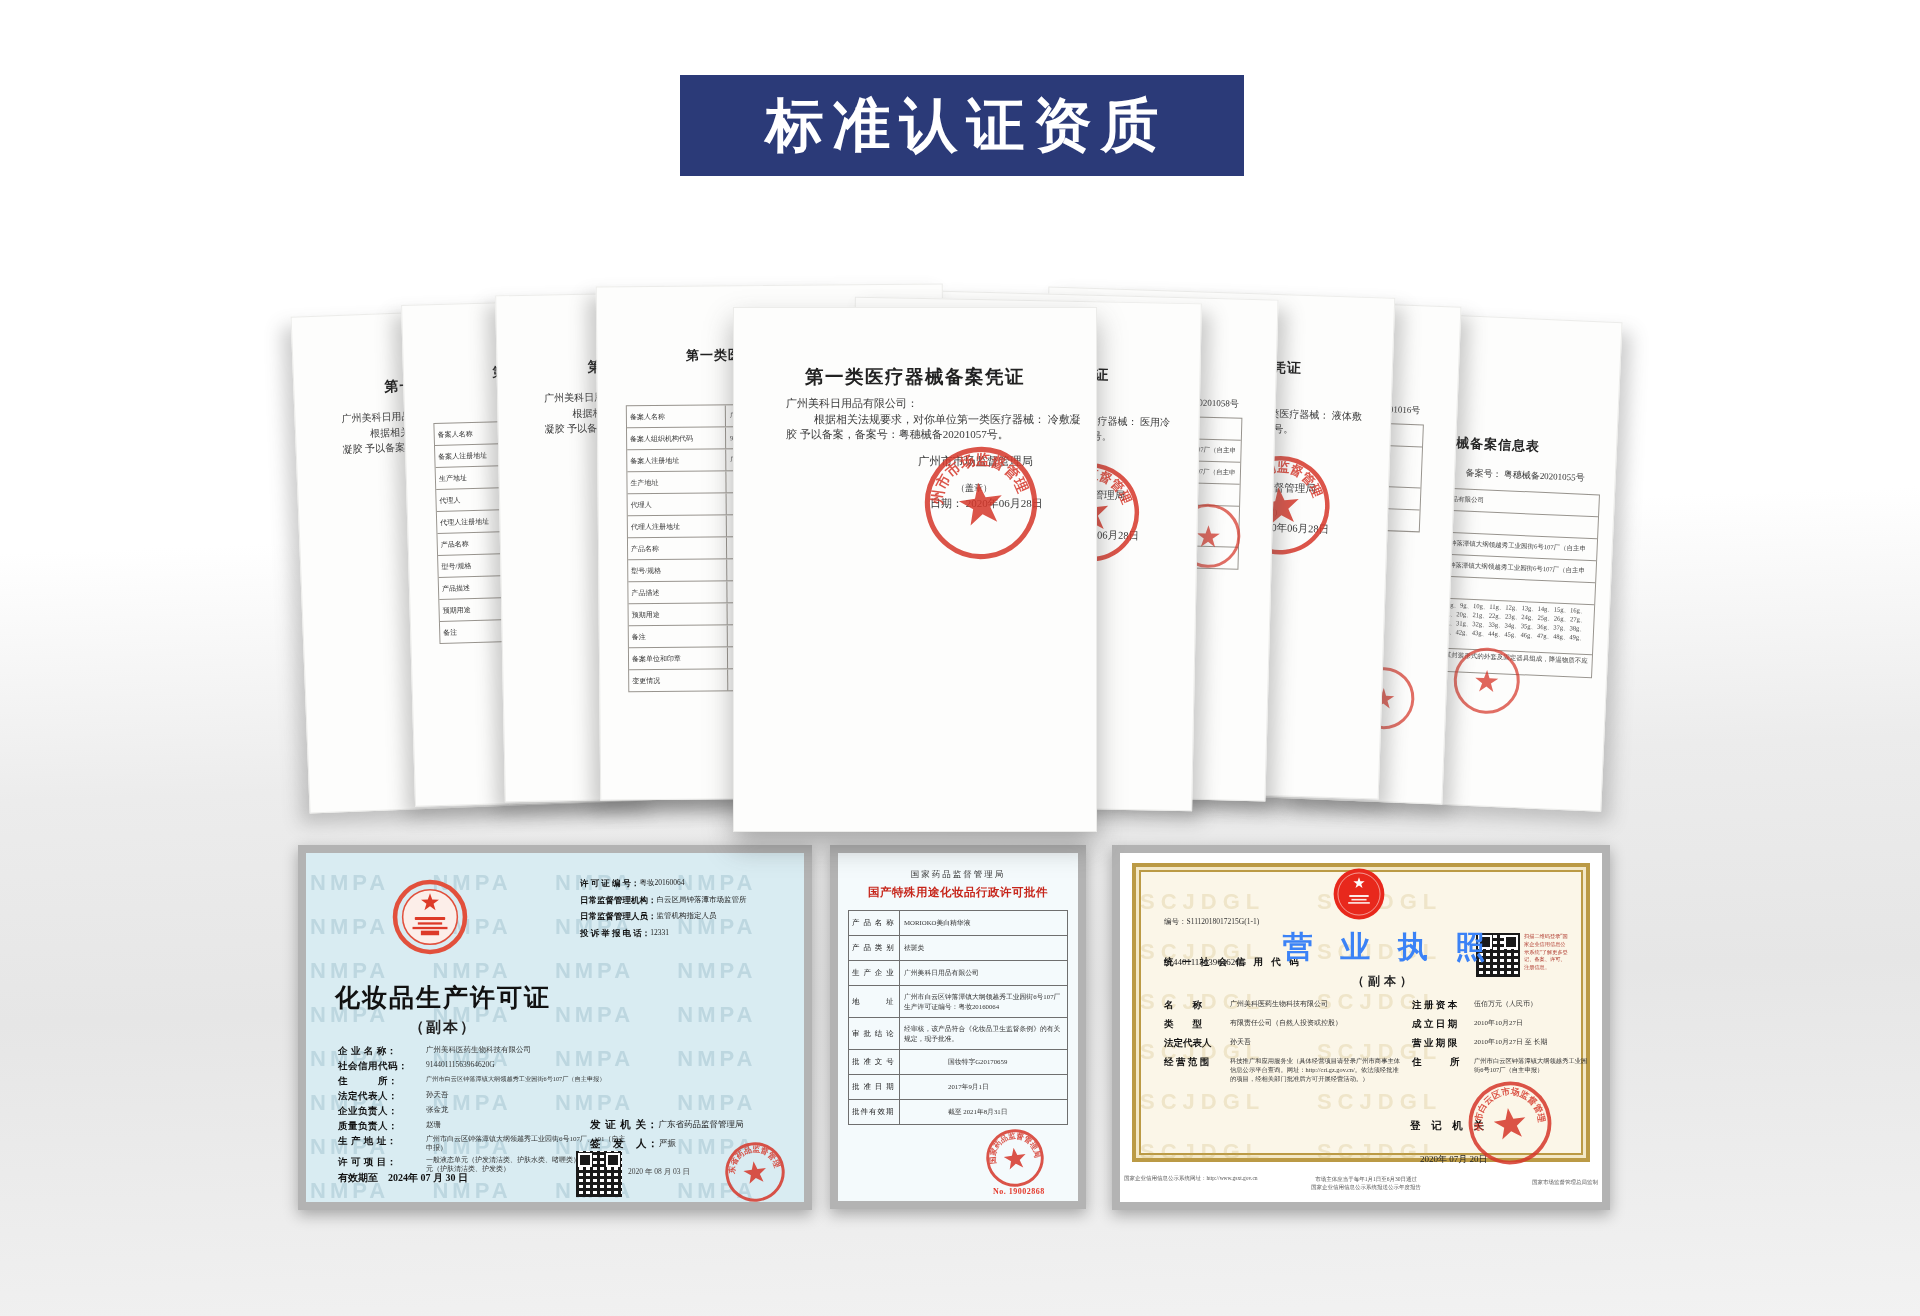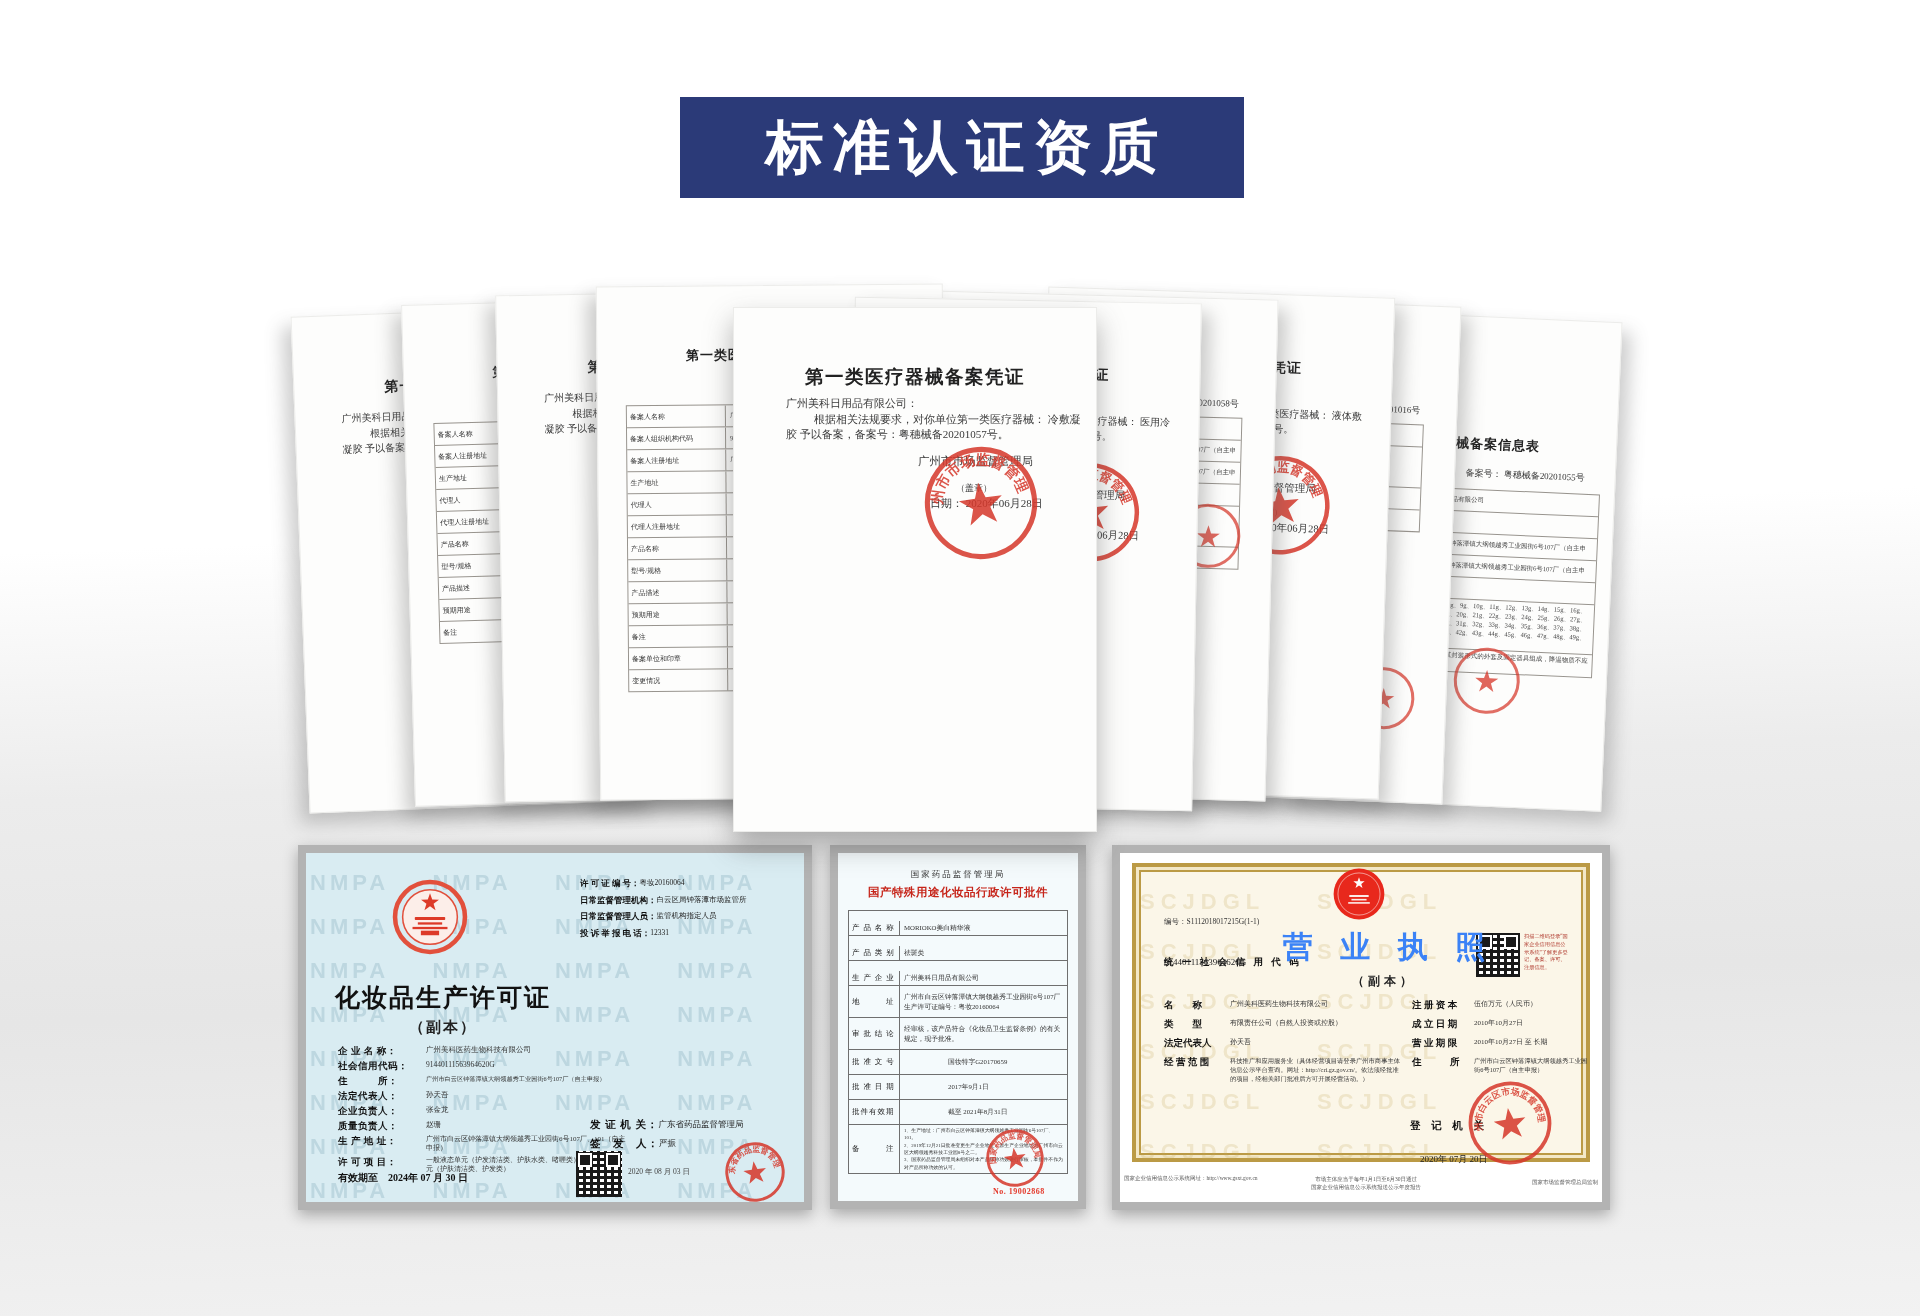--- a/index.html
+++ b/index.html
@@ -2,21 +2,21 @@
 <html><head>
 <meta charset="utf-8">
 <style>
   html,body{margin:0;padding:0;background:#fff;}
   .stage{position:relative;width:1920px;height:1316px;overflow:hidden;
     background:linear-gradient(178deg,#ffffff 0%,#ffffff 40%,#ececec 58%,#e6e6e6 74%,#f2f2f2 100%);
     font-family:"Liberation Sans",sans-serif;}
 
   
   .banner{position:absolute;left:680px;top:75px;width:564px;height:101px;background:#2b3a78;
-    display:flex;align-items:center;justify-content:center;margin-top:22px;}
+    display:flex;align-items:center;justify-content:center;}
   .banner span{font-family:"Liberation Sans",sans-serif;font-weight:700;font-size:58px;color:#fff;letter-spacing:9px;text-indent:9px;}
   .subtitle{position:absolute;left:0;right:0;top:194px;text-align:center;color:#121212;
     font-size:34px;font-weight:400;letter-spacing:1px;}
 
   
   .sheet{position:absolute;background:#fdfdfc;border:1px solid #ececea;overflow:hidden;
     font-family:"Liberation Serif","DejaVu Serif",serif;color:#3a3a3a;
     box-shadow:-9px 10px 18px rgba(90,90,90,.30);}
   .sheet.right{box-shadow:9px 10px 18px rgba(90,90,90,.30);}
   .s-l1{left:300px;top:310px;width:345px;height:495px;transform:rotate(-2.2deg);z-index:4;}
@@ -111,21 +111,21 @@
   
   .c2{left:830px;top:845px;width:240px;height:348px;background:#f4fafc;}
   .c2-agency{left:0;top:16px;width:100%;text-align:center;font-size:8.5px;letter-spacing:2px;color:#333;}
   .c2-title{left:0;top:32px;width:100%;text-align:center;font-size:11.5px;font-weight:700;color:#c6251a;letter-spacing:.5px;}
   .c2-table{left:10px;right:10px;top:57px;border:1px solid #6f6f6f;}
   .trow2{display:flex;border-bottom:1px solid #6f6f6f;}
   .trow2:last-child{border-bottom:none;}
   .t2label{width:44px;border-right:1px solid #6f6f6f;font-size:7.5px;letter-spacing:1px;padding:2px 3px;
      display:flex;align-items:center;color:#222;flex-shrink:0;}
   .t2val{flex:1;font-size:6.8px;padding:2px 4px;white-space:pre-line;display:flex;align-items:center;line-height:1.45;color:#333;}
-  .c2-table .trow2:nth-of-type(-n+3){min-height:24px;align-items:flex-end;}
+  .c2-table .trow2:nth-of-type(-n+3){min-height:24px;}
   .c2-table .trow2:nth-of-type(4),.c2-table .trow2:nth-of-type(5){min-height:31px;}
   .c2-table .trow2:nth-of-type(n+6):nth-of-type(-n+8){min-height:24px;gap:44px;}
   .c2-table .trow2:nth-of-type(9){min-height:44px;}
   .c2-table .trow2:nth-of-type(9) .t2val{font-size:4.9px;line-height:1.5;}
   .c2-stamp{left:148px;top:276px;width:58px;height:58px;}
   .c2-number{left:155px;top:334px;font-size:8px;font-weight:700;color:#e4392b;letter-spacing:.5px;}
 
   
   .c3{left:1112px;top:845px;width:482px;height:349px;background:#fff;}
   .b-frame{position:absolute;left:12px;right:12px;top:10px;bottom:40px;border:4px solid #bb9a45;
@@ -584,26 +584,20 @@
           <span class="t2val">国妆特字G20170659</span>
         </div>
         <div class="trow2">
           <span class="t2label">批 准 日 期</span>
           <span class="t2val">2017年9月1日</span>
         </div>
         <div class="trow2">
           <span class="t2label">批件有效期</span>
           <span class="t2val">截至 2021年8月31日</span>
         </div>
-        <div class="trow2">
-          <span class="t2label">备　　　注</span>
-          <span class="t2val">1、生产地址：广州市白云区钟落潭镇大纲领越秀工业园街6号107厂、101。
-2、2019年12月21日批准变更生产企业地址，原生产企业地址为广州市白云区大纲领越秀科技工业园8号之二。
-3、国家药品监督管理局未组织对本产品所称功效进行审核，本批件不作为对产品所称功效的认可。</span>
-        </div>
       </div>
     <div class="abs c2-stamp">
       <svg class="stampsvg" viewBox="0 0 100 100">
         <defs>
             <path id="ac2" d="M 50 50 m -34 0 a 34 34 0 1 1 68 0"></path>
           </defs>
         <circle cx="50" cy="50" r="47" fill="none" stroke="#d6372a" stroke-width="5"></circle>
         <polygon points="50,32 54.7,45.5 69,45.8 57.6,54.5 61.8,68.2 50,60 38.2,68.2 42.4,54.5 31,45.8 45.3,45.5" fill="#d6372a"></polygon>
         <text font-size="13" fill="#d6372a" font-weight="bold"><textPath href="#ac2" startOffset="50%" text-anchor="middle">国家药品监督管理局</textPath></text>
       </svg>

